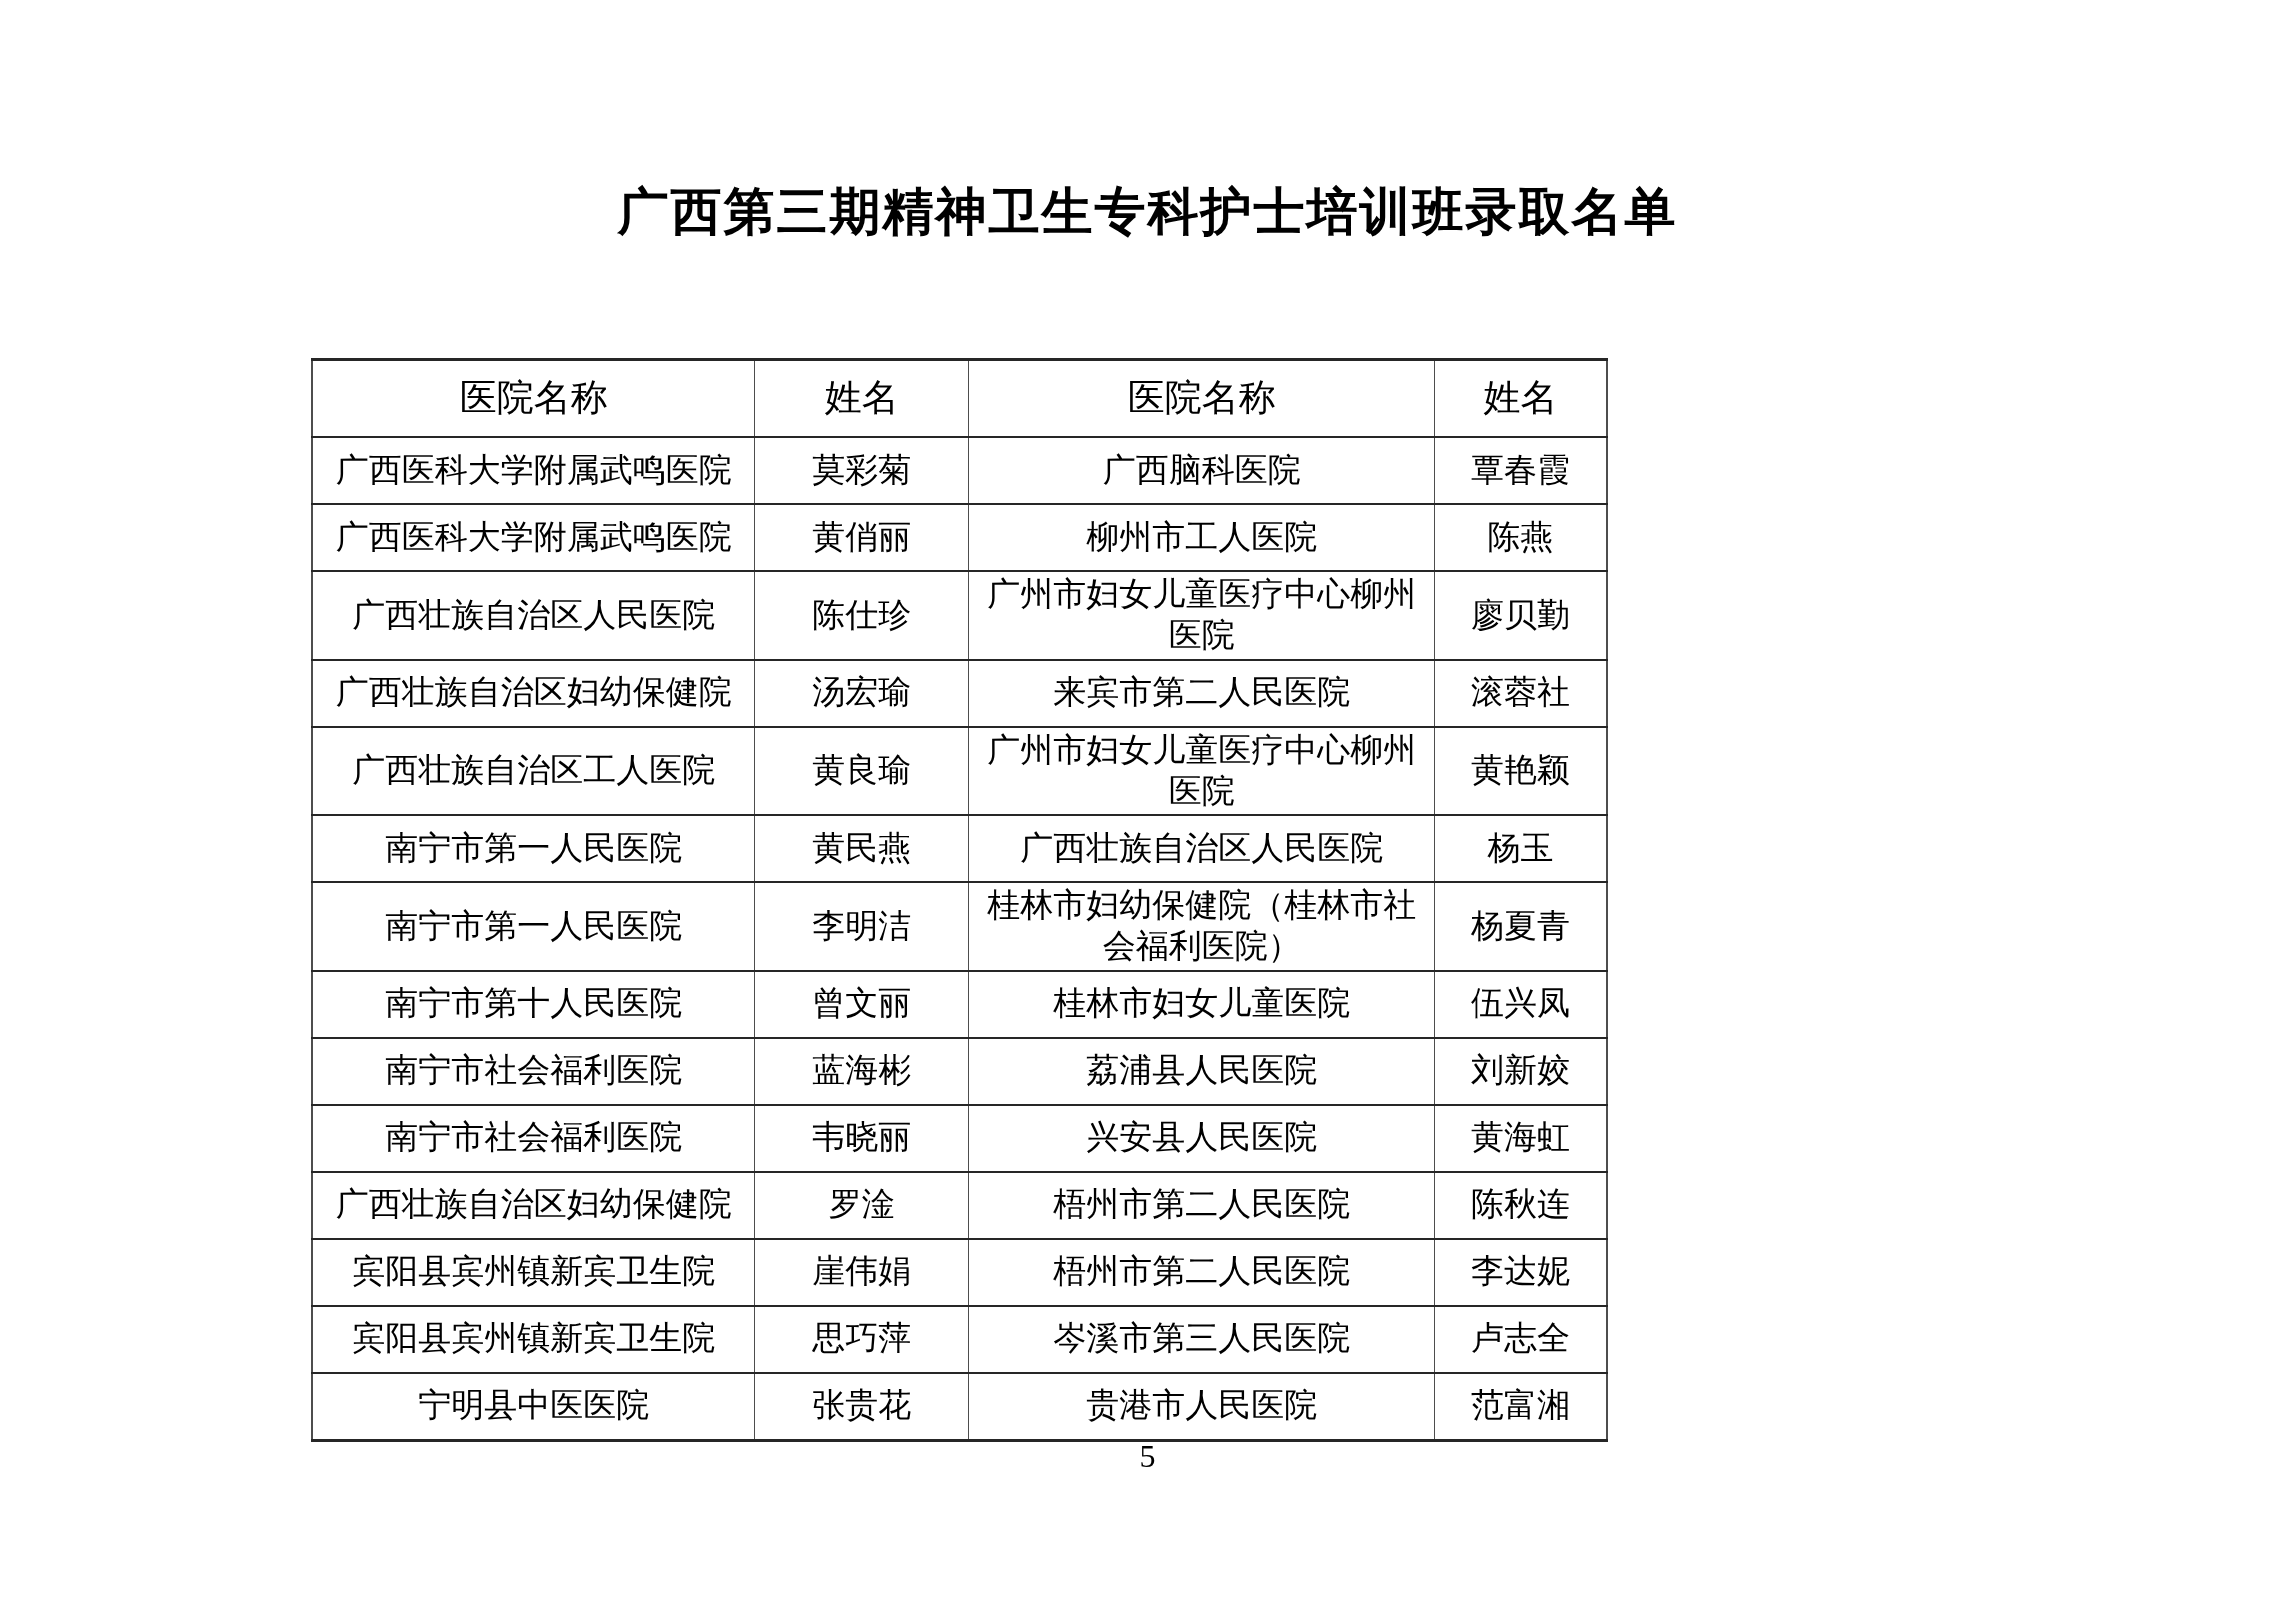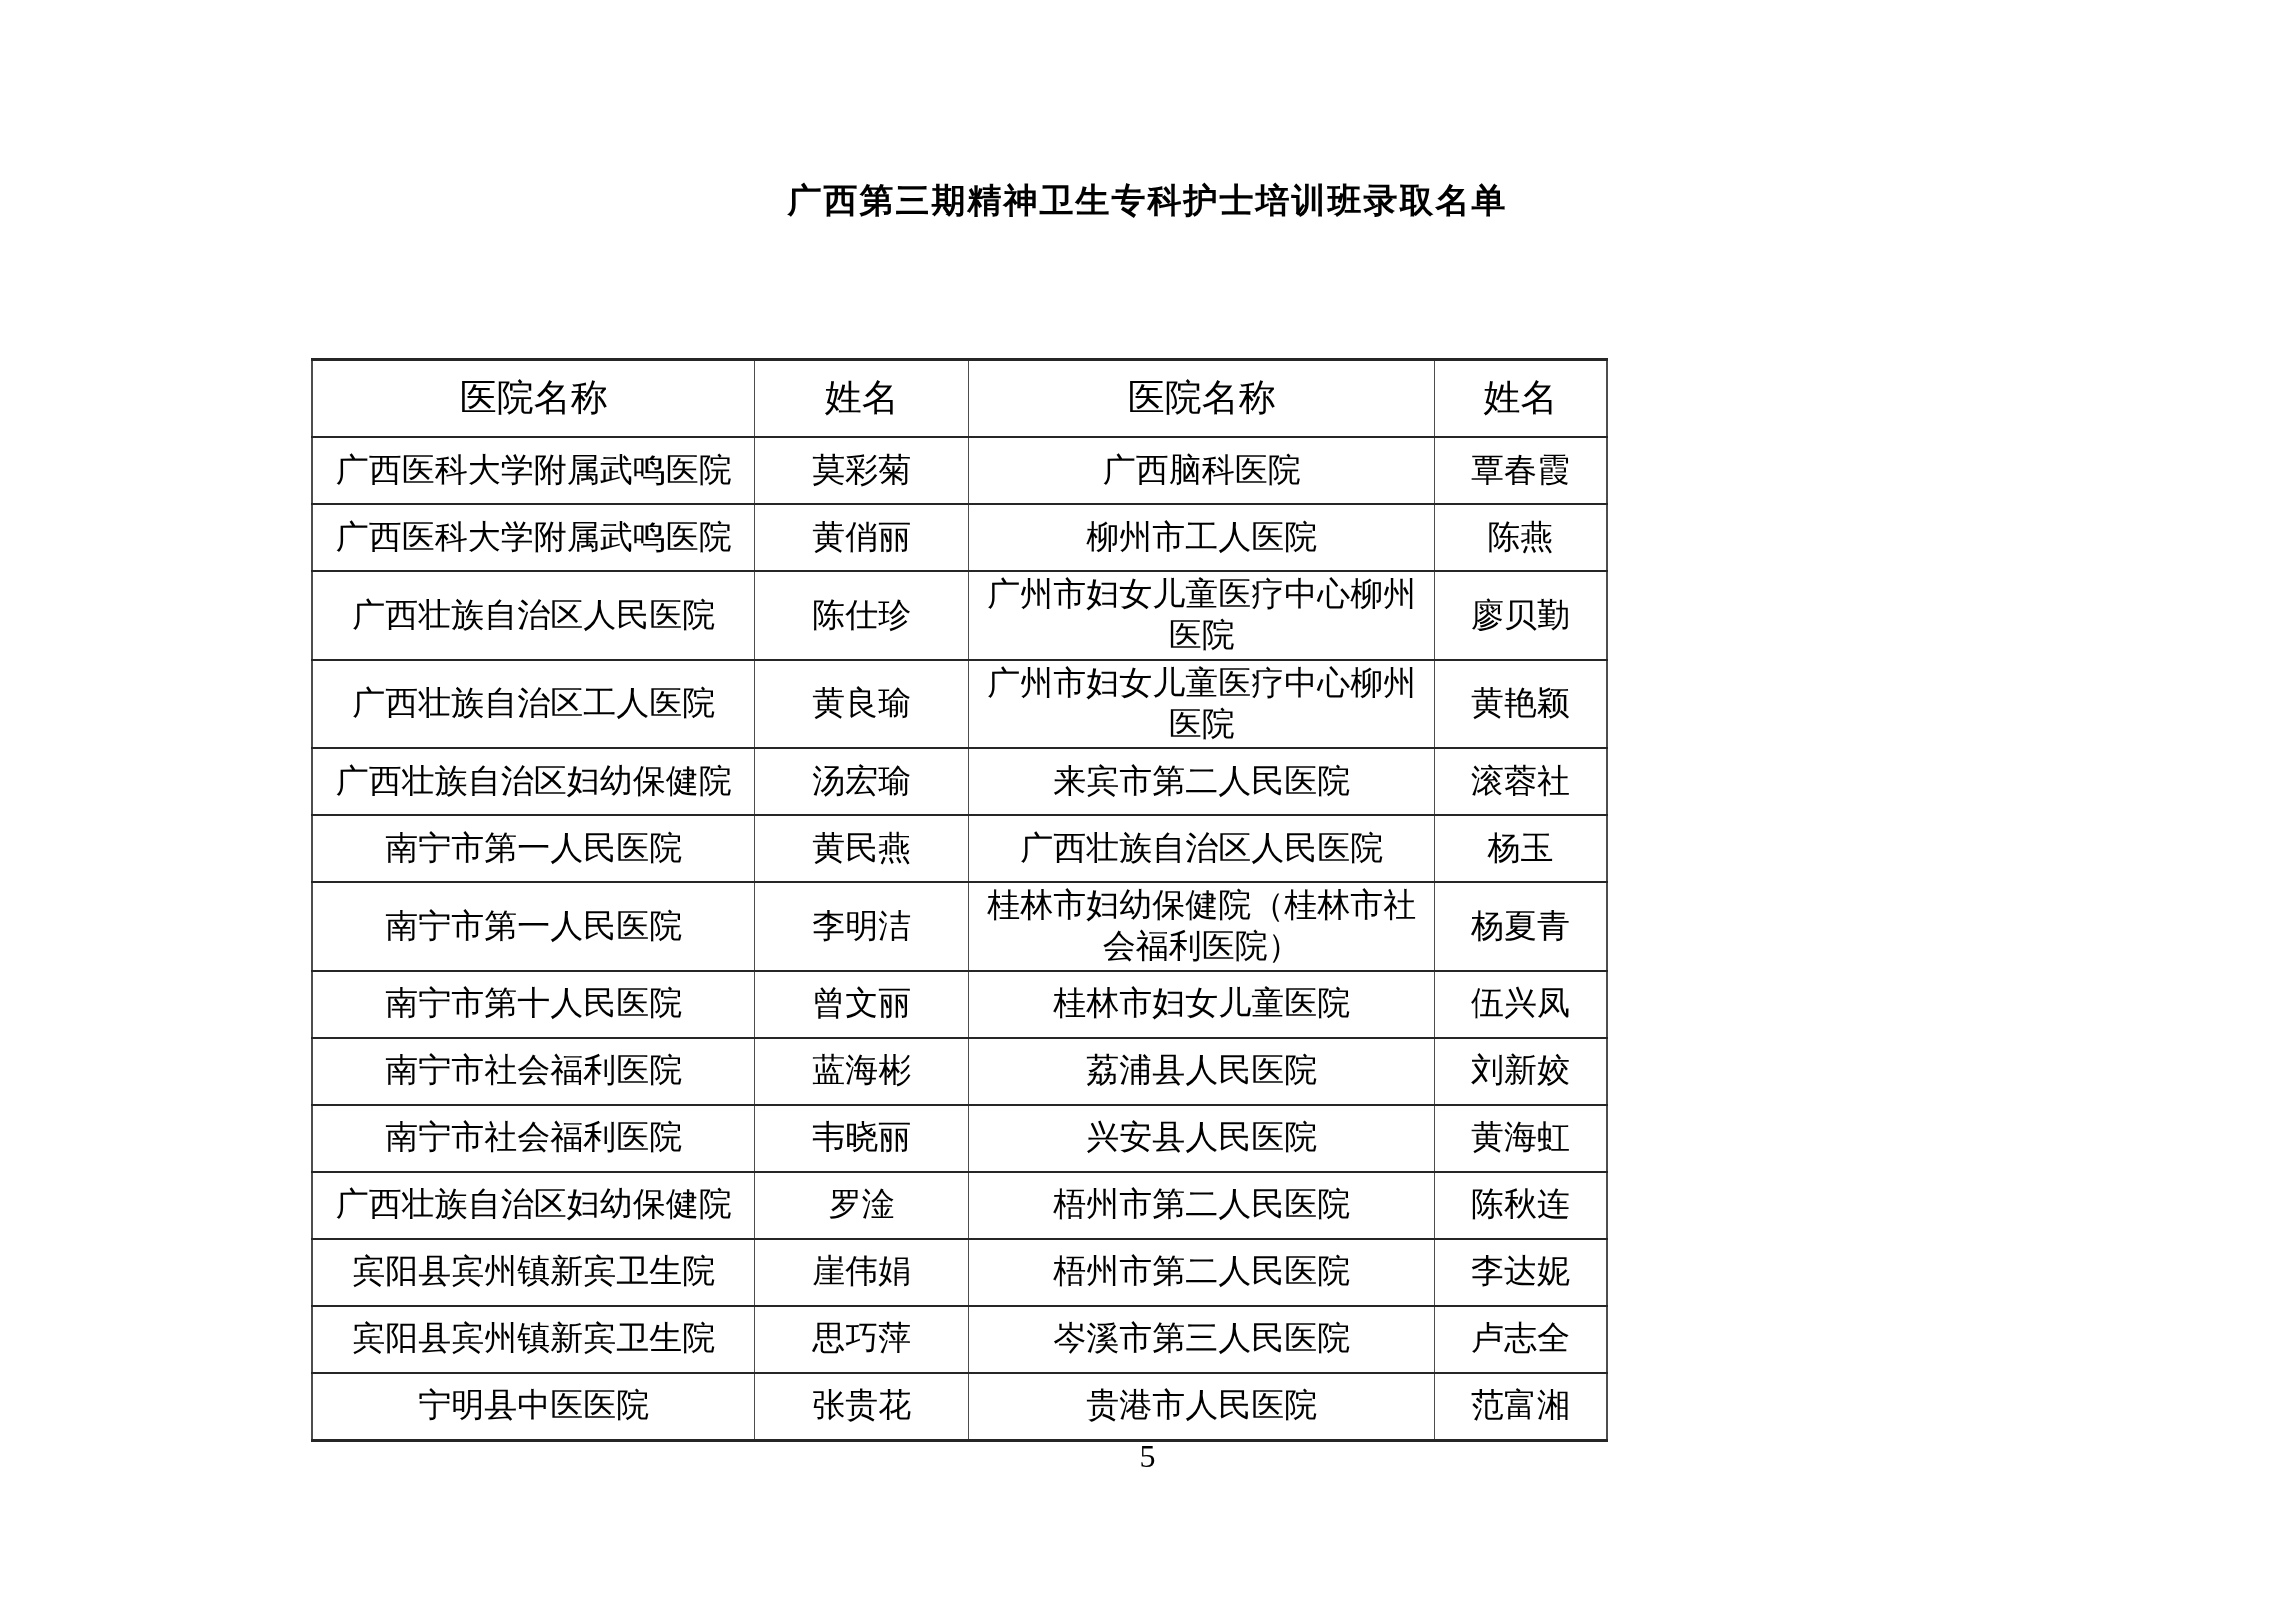--- a/index.html
+++ b/index.html
@@ -15,21 +15,21 @@
     font-family: "Liberation Serif", "DejaVu Serif", serif;
     color: #000000;
     overflow: hidden;
   }
   #doc-title {
     position: absolute;
     top: 178px;
     left: 0;
     width: 100%;
     text-align: center;
-    font-size: 34px;
+    font-size: 51px;
     font-weight: bold;
     letter-spacing: 2px;
     margin: 0;
     color: #000000;
   }
   #roster-table {
     position: absolute;
     left: 311px;
     top: 358px;
     width: 1297px;
@@ -107,30 +107,30 @@
           <td>柳州市工人医院</td>
           <td>陈燕</td>
         </tr>
         <tr>
           <td>广西壮族自治区人民医院</td>
           <td>陈仕珍</td>
           <td>广州市妇女儿童医疗中心柳州医院</td>
           <td>廖贝勤</td>
         </tr>
         <tr>
+          <td>广西壮族自治区妇幼保健院</td>
+          <td>汤宏瑜</td>
+          <td>来宾市第二人民医院</td>
+          <td>滚蓉社</td>
+        </tr>
+        <tr>
           <td>广西壮族自治区工人医院</td>
           <td>黄良瑜</td>
           <td>广州市妇女儿童医疗中心柳州医院</td>
           <td>黄艳颖</td>
-        </tr>
-        <tr>
-          <td>广西壮族自治区妇幼保健院</td>
-          <td>汤宏瑜</td>
-          <td>来宾市第二人民医院</td>
-          <td>滚蓉社</td>
         </tr>
         <tr>
           <td>南宁市第一人民医院</td>
           <td>黄民燕</td>
           <td>广西壮族自治区人民医院</td>
           <td>杨玉</td>
         </tr>
         <tr>
           <td>南宁市第一人民医院</td>
           <td>李明洁</td>

